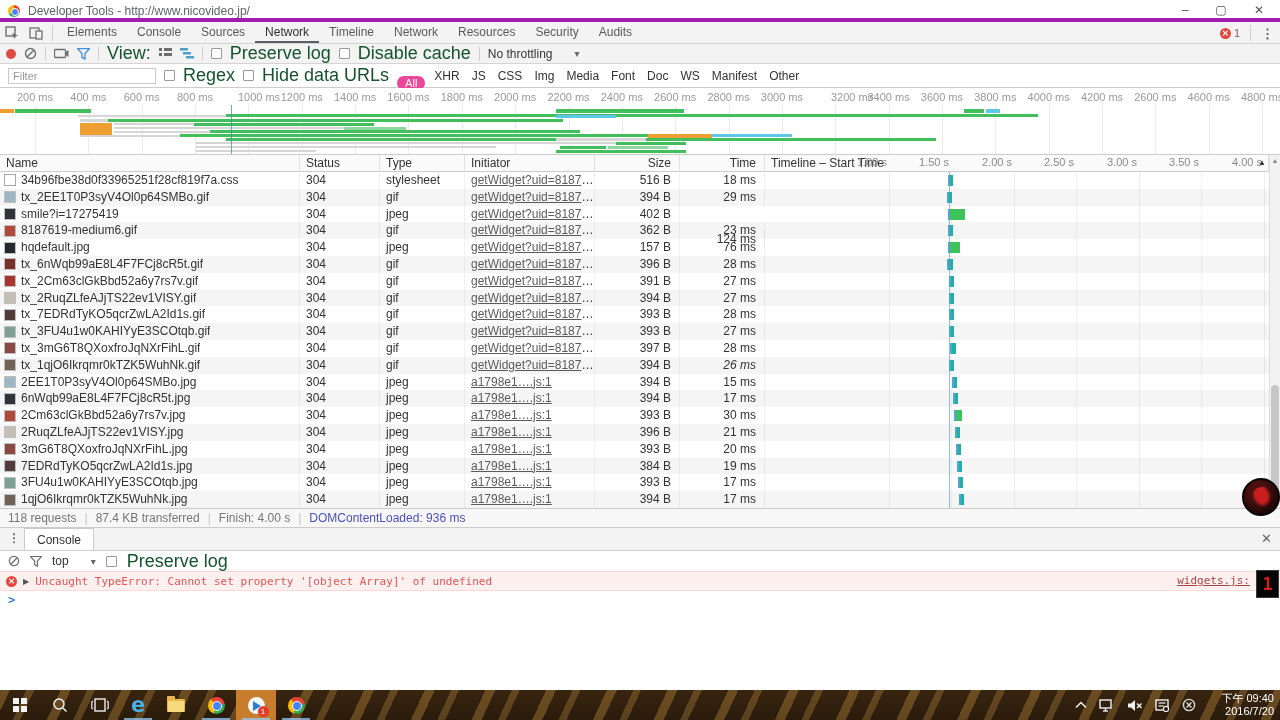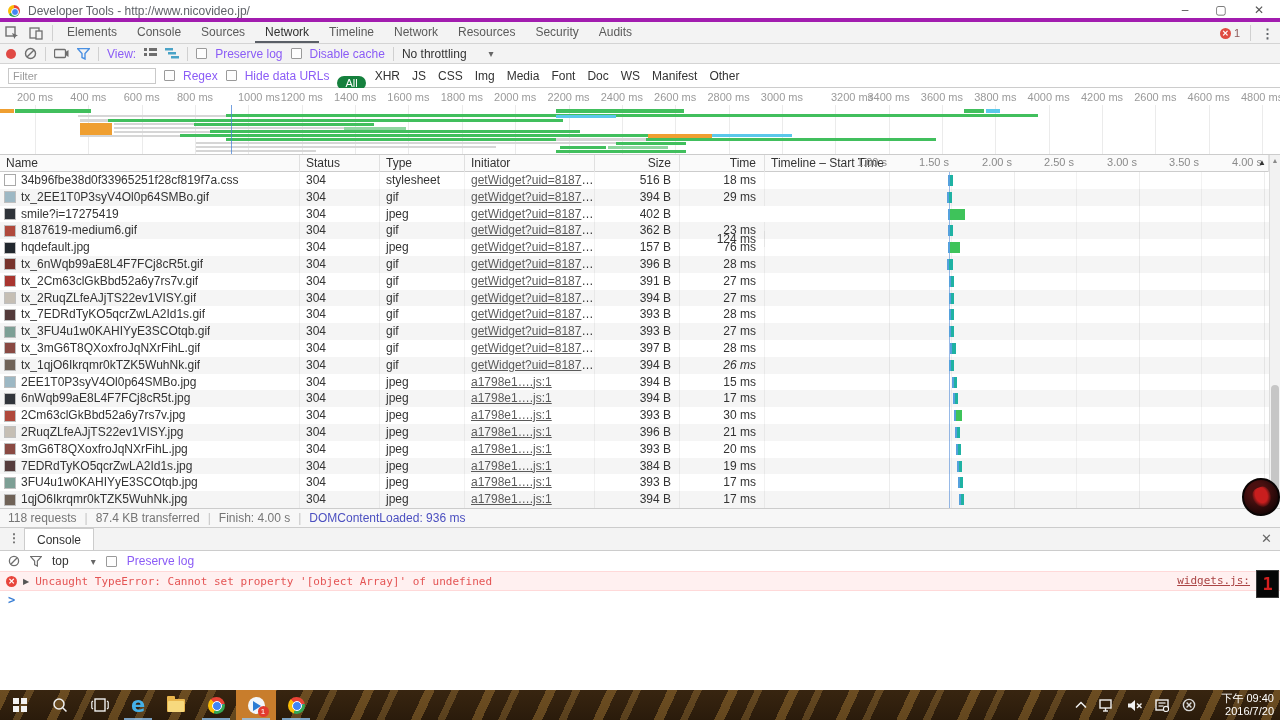--- a/index.html
+++ b/index.html
@@ -30,30 +30,30 @@
   #error-badge { display:flex; align-items:center; gap:3px; }
   #error-badge .dot { width:11px; height:11px; border-radius:50%; background:#df4b41; color:#fff; font-size:8px; line-height:11px; text-align:center; font-weight:bold; }
   #error-badge .cnt { color:#8a5a5a; font-size:11px; }
   .kebab { color:#5f6368; font-size:13px; letter-spacing:0; font-weight:bold; }
 
   
   #nettoolbar { left:0; top:44px; width:1280px; height:20px; background:#f3f3f3; border-bottom:1px solid #d4d4d4; display:flex; align-items:center; gap:8px; padding:0 6px; }
   .rec-dot { width:10px; height:10px; border-radius:50%; background:#e04a45; }
   .vsep { width:1px; height:14px; background:#d0d0d0; }
   .chk { width:11px; height:11px; border:1px solid #9a9a9a; background:#fdfdfd; border-radius:1px; display:inline-block; }
-  .lab { color:#8b5cf6; font-size:12px; }
+  .lab { color:#14532d; font-size:18px; }
   .ddl { display:flex; align-items:center; gap:22px; color:#333; }
   .ddl::after { content:"▾"; color:#666; font-size:10px; }
 
   
   #filterbar { left:0; top:64px; width:1280px; height:24px; background:#fff; border-bottom:1px solid #ccc; display:flex; align-items:center; gap:8px; padding:0 8px; }
   #filter-input { width:148px; height:16px; border:1px solid #c9c9c9; font-size:11px; padding:0 4px; color:#333; font-family:"Liberation Sans",sans-serif; }
   #filter-input::placeholder { color:#9a9a9a; }
   .pill { padding:1px 8px; border-radius:8px; font-size:11px; color:#555; }
-  .pill.active { background:#15803d; color:#fff;margin-top:14px; }
+  .pill.active { background:#ec4899; color:#fff;margin-top:14px; }
   .ftype { font-size:12px; color:#333; padding:0 3px; }
 
   
   #overview { left:0; top:88px; width:1280px; height:67px; background:#fff; border-bottom:1px solid #ccc; overflow:hidden; }
   .ov-tick { position:absolute; top:3px; width:60px; text-align:center; font-size:11px; color:#9a9a9a; }
   .ov-grid { position:absolute; top:17px; height:50px; width:1px; background:#ebebeb; }
   .ov-bar { position:absolute; }
   #ov-dcl { position:absolute; top:17px; height:50px; width:1px; background:rgba(70,130,215,.75); }
 
   

